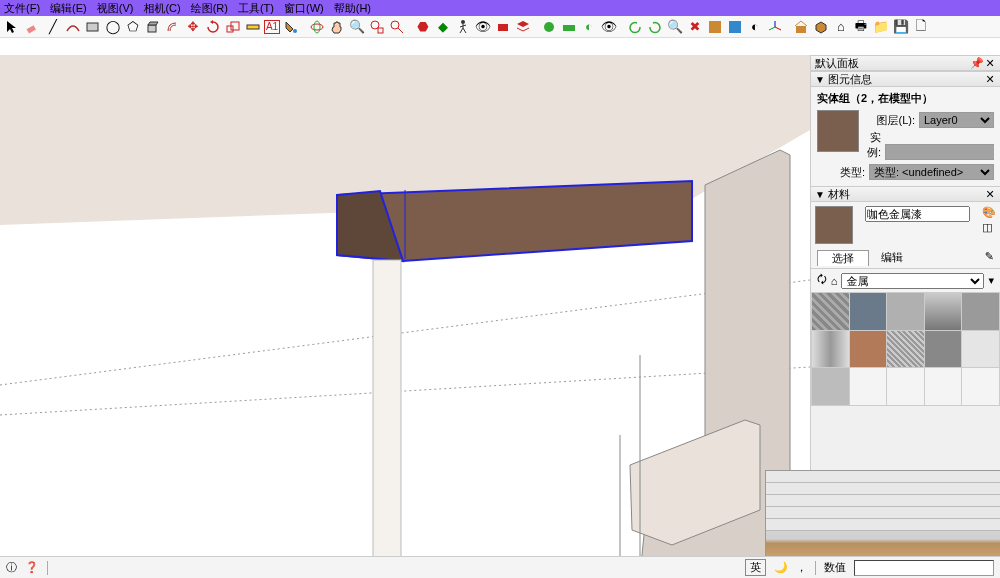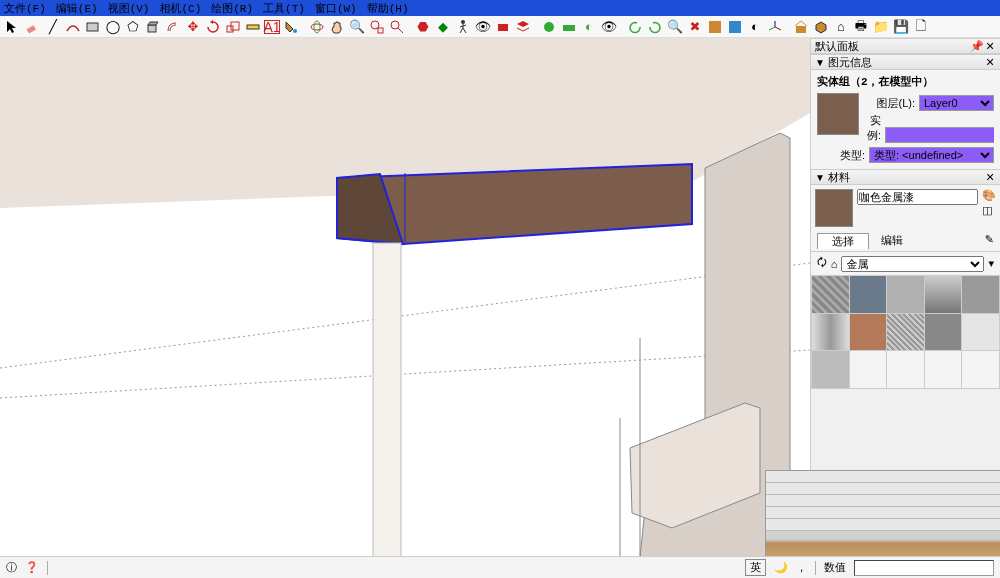--- a/index.html
+++ b/index.html
@@ -1,43 +1,43 @@
 <!DOCTYPE html>
 <html><head>
 <meta charset="utf-8">
 <style>
   * { box-sizing: border-box; margin: 0; padding: 0; }
   body { font-family: "Microsoft YaHei", Arial, sans-serif; font-size: 11px; background: #fff; width: 1000px; height: 578px; overflow: hidden; position: relative; color: #000; }
-  .menubar { height: 16px; display: flex; align-items: flex-end; gap: 10px; padding: 0 4px; font-size: 11px; background: #1d4ed8; font-family: Liberation Mono, monospace; }
+  .menubar { height: 16px; display: flex; align-items: flex-end; gap: 10px; padding: 0 4px; font-size: 11px; background: #8b5cf6; }
   .menubar span { cursor: default; }
   .toolbar { height: 22px; display: flex; align-items: center; gap: 2px; padding: 0 4px; background: #f8f8f8; border-bottom: 1px solid #ddd; }
   .toolbar .tbtn { width: 18px; height: 18px; display: flex; align-items: center; justify-content: center; cursor: pointer; font-size: 13px; }
   .toolbar .sep { width: 4px; }
-  .main { display: flex; height: 520px; }
+  .main { display: flex; height: 520px; margin-top: 17px; }
   .viewport { flex: 1; position: relative; background: #fff; overflow: hidden; }
   .sidebar { width: 190px; background: #f0f0f0; border-left: 1px solid #ccc; display: flex; flex-direction: column; position: relative; }
   .panel-title { background: linear-gradient(#f4f4f4,#e4e4e4); height: 16px; padding: 0 4px; font-size: 11px; display: flex; align-items: center; justify-content: space-between; border-top: 1px solid #ccc; border-bottom: 1px solid #ccc; }
   .panel-title .arrow { font-size: 10px; }
   .panel-body { background: #f4f4f4; padding: 4px 6px; font-size: 11px; }
   .swatch-brown { width: 42px; height: 42px; background: #7a5f4f; border: 1px solid #888; float: left; margin-right: 8px; }
   .info-row { display: flex; align-items: flex-end; margin: 2px 0; font-size: 11px; }
   .info-row .lbl { width: 48px; text-align: right; margin-right: 4px; }
-  .info-row select, .info-row input { flex: 1; font-size: 11px; height: 16px; border: 1px solid #999; background: #8b5cf6; }
+  .info-row select, .info-row input { flex: 1; font-size: 11px; height: 16px; border: 1px solid #999; background: #a3a3a3; }
   .close-x { width: 12px; text-align: center; cursor: pointer; }
   .mat-header { display: flex; gap: 6px; border-bottom: 1px solid #ccc; padding: 2px 6px; font-size: 11px; background: #f4f4f4; }
   .mat-toolbar { display: flex; gap: 4px; padding: 2px 6px; align-items: center; background: #f4f4f4; }
   .mat-toolbar select { flex: 1; font-size: 11px; height: 16px; }
   .mat-grid { display: grid; grid-template-columns: repeat(5, 1fr); gap: 1px; background: #ccc; padding: 1px; }
   .mat-grid .mat { aspect-ratio: 1; background: #ddd; }
   .statusbar { position: absolute; bottom: 0; left: 0; right: 0; height: 22px; display: flex; align-items: center; gap: 8px; padding: 0 6px; font-size: 11px; background: #f4f4f4; border-top: 1px solid #ccc; }
   .statusbar .divider { border-left: 1px solid #aaa; height: 14px; }
   .thumb-strip { position: absolute; bottom: 22px; right: 0; width: 235px; height: 86px; background: linear-gradient(#e8e8e8, #d0d0d0 80%, #b89060 85%, #c8a070); border-left: 1px solid #999; border-top: 1px solid #999; }
   .thumb-strip .line { height: 12px; border-bottom: 1px solid #bbb; background: #e8e8e8; }
   .icon-svg { width: 16px; height: 16px; }
-  .bold { font-weight: bold; font-family: Liberation Mono, monospace; }
+  .bold { font-weight: bold; }
 </style>
 </head>
 <body>
 
 <div class="menubar">
   <span>文件(F)</span>
   <span>编辑(E)</span>
   <span>视图(V)</span>
   <span>相机(C)</span>
   <span>绘图(R)</span>
@@ -93,21 +93,21 @@
       <svg class="icon-svg" viewBox="0 0 16 16">
         <rect x="2" y="7" width="6" height="6" fill="none" stroke="#c22"></rect>
         <rect x="6" y="3" width="8" height="8" fill="none" stroke="#c22"></rect>
       </svg>
     </div>
   <div class="tbtn">
       <svg class="icon-svg" viewBox="0 0 16 16">
         <rect x="2" y="6" width="12" height="4" fill="#fc3" stroke="#333"></rect>
       </svg>
     </div>
-  <div class="tbtn" style="border:1px solid #c22;font-size:14px;width:16px;height:14px;color:#c22">A1</div>
+  <div class="tbtn" style="border:1px solid #c22;font-size:10px;width:16px;height:14px;color:#c22">A1</div>
   <div class="tbtn">
       <svg class="icon-svg" viewBox="0 0 16 16">
         <path d="M3 3 L10 10 L7 13 L3 9 Z" fill="#c83" stroke="#333"></path>
         <circle cx="12" cy="12" r="2" fill="#38c"></circle>
       </svg>
     </div>
   <div class="sep"></div>
   <div class="tbtn">
       <svg class="icon-svg" viewBox="0 0 16 16">
         <ellipse cx="8" cy="8" rx="6" ry="3" stroke="#c22" fill="none"></ellipse>
@@ -272,21 +272,21 @@
           <span class="lbl">类型:</span>
         <select><option>类型: &lt;undefined&gt;</option></select>
         </div>
     </div>
 
     <div class="panel-title">
       <span><span class="arrow">▼</span> <span>材料</span></span>
       <span class="close-x">✕</span>
     </div>
     <div class="panel-body" style="padding:4px">
-      <div style="display:flex;gap:4px;align-items:flex-start">
+      <div style="display:flex;gap:12px;align-items:flex-start">
         <div class="swatch-brown" style="width:38px;height:38px;margin:0"></div>
         <div style="flex:1">
           <input style="width: 100%; height: 16px; font-size: 11px;" value="咖色金属漆">
         </div>
         <div style="display:flex;flex-direction:column;gap:2px">
           <span>🎨</span>
           <span>◫</span>
         </div>
       </div>
     </div>

